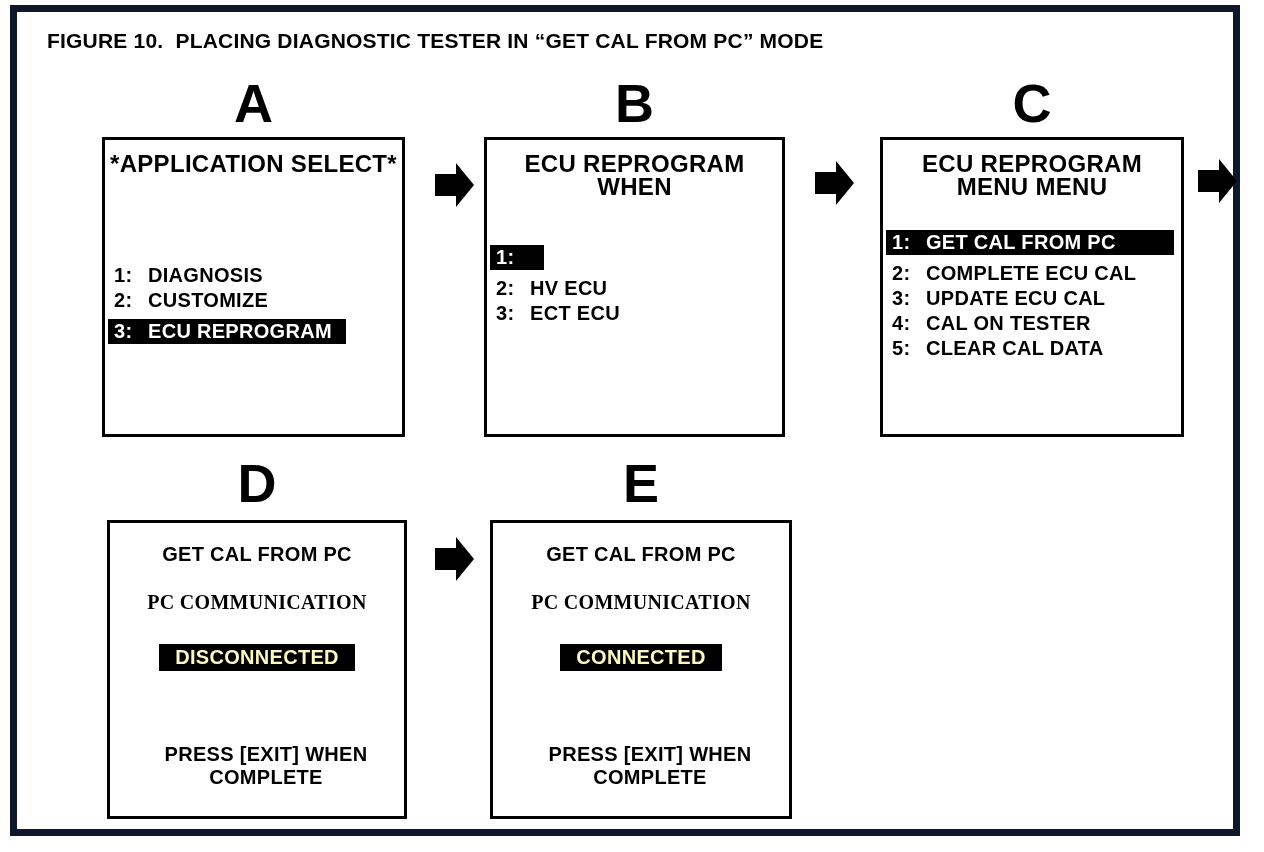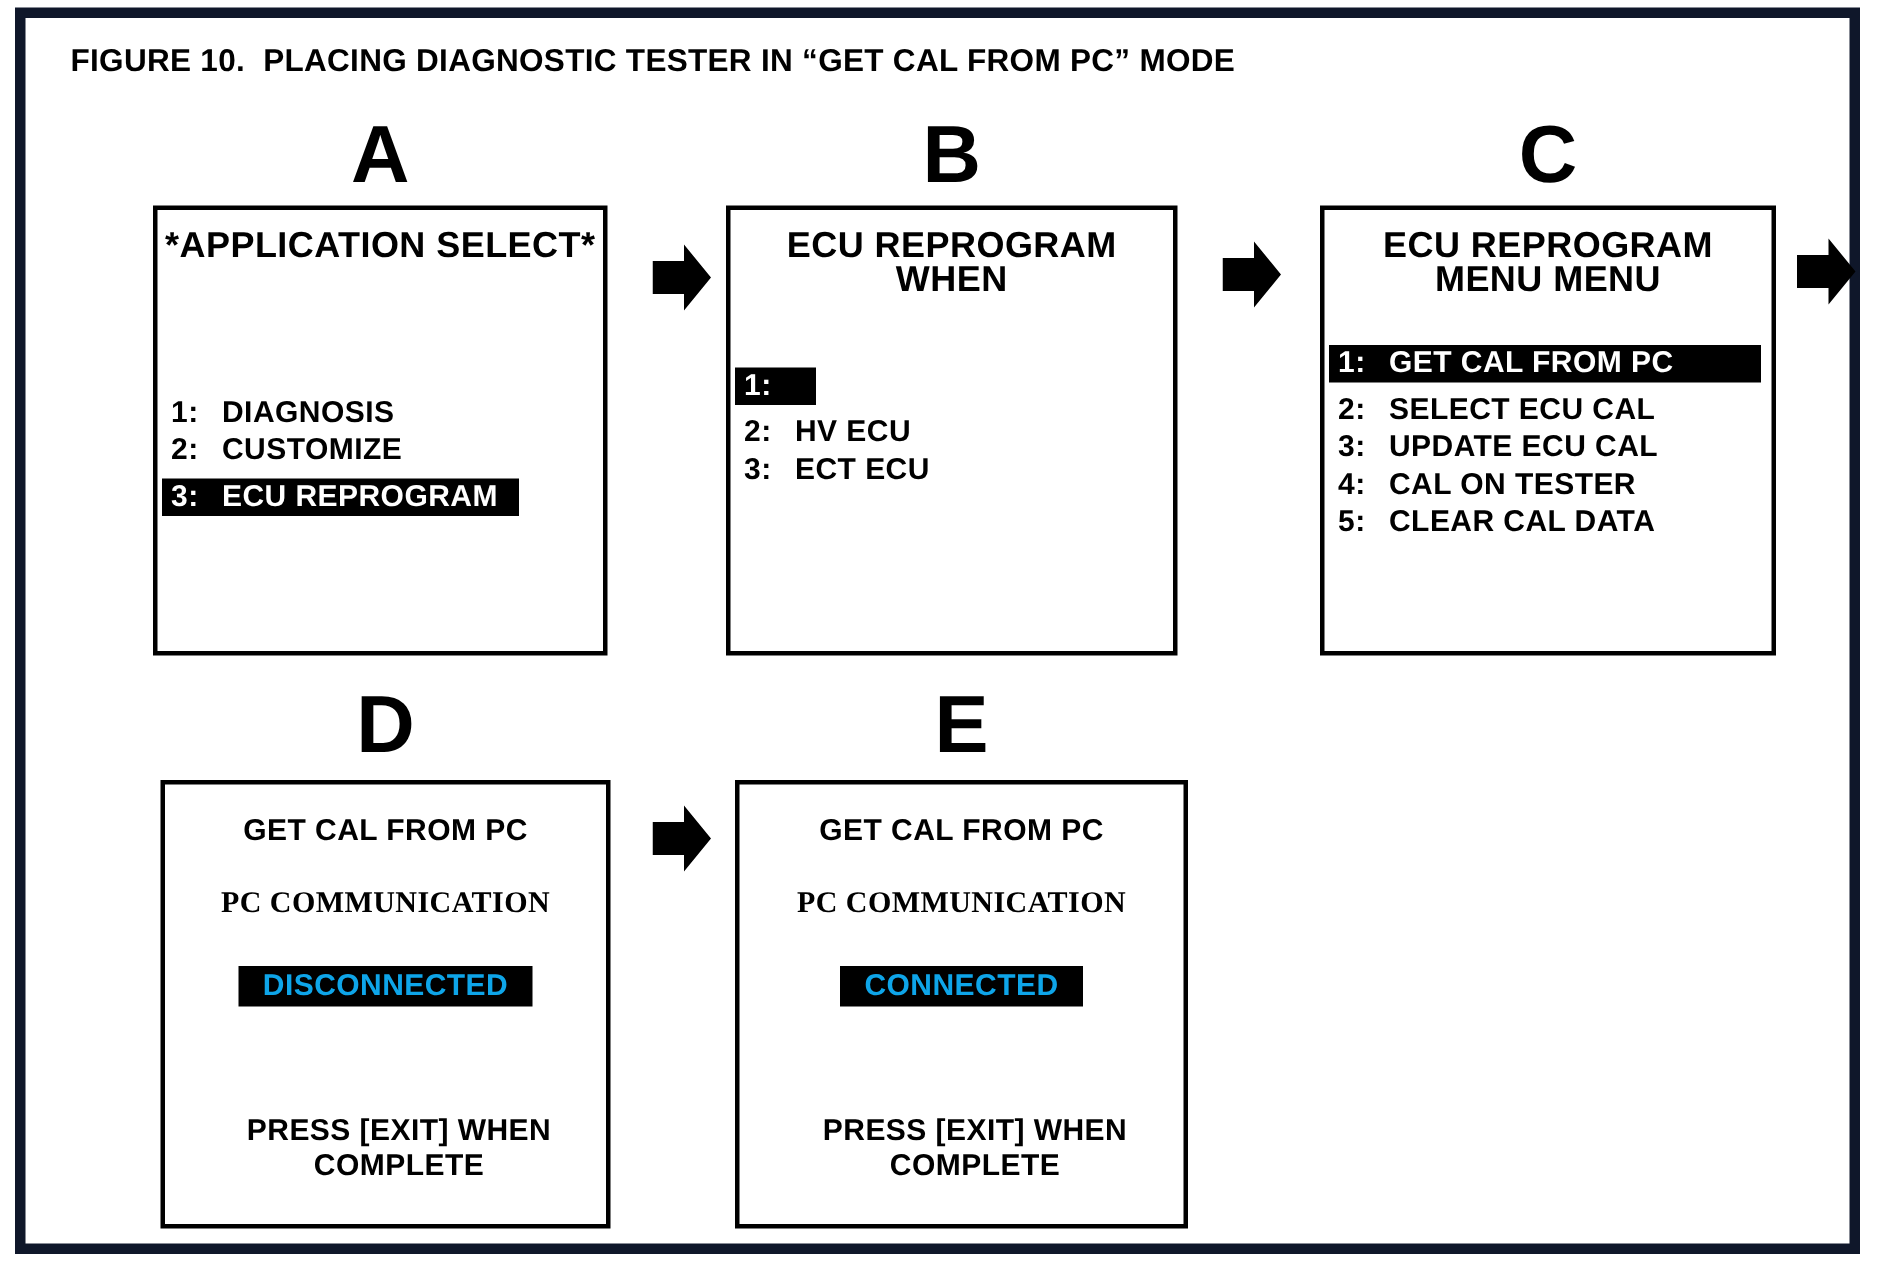--- a/index.html
+++ b/index.html
@@ -77,21 +77,21 @@
     white-space:nowrap;
   }
   .status-row {
     position:absolute;
     left:0; right:0;
     text-align:center;
   }
   .status-pill {
     display:inline-block;
     background:#000;
-    color:#0ea5e9;
+    color:#fef9c3;
     font-size:20px;
     letter-spacing:0.3px;
     line-height:25px;
     padding:1px 16px;
   }
   .footer {
     position:absolute;
     left:0; right:0;
     text-align:center;
     font-size:20px;
@@ -181,21 +181,21 @@
         <div>ECU REPROGRAM</div>
         <div>MENU MENU</div>
       </div>
       <div class="menu">
         <div class="mi wide-if-sel sel wide">
           <span class="num">1:</span>
             <span>GET CAL FROM PC</span>
         </div>
         <div class="mi">
           <span class="num">2:</span>
-            <span>SELECT ECU CAL</span>
+            <span>COMPLETE ECU CAL</span>
         </div>
         <div class="mi">
           <span class="num">3:</span>
             <span>UPDATE ECU CAL</span>
         </div>
         <div class="mi">
           <span class="num">4:</span>
             <span>CAL ON TESTER</span>
         </div>
         <div class="mi">

